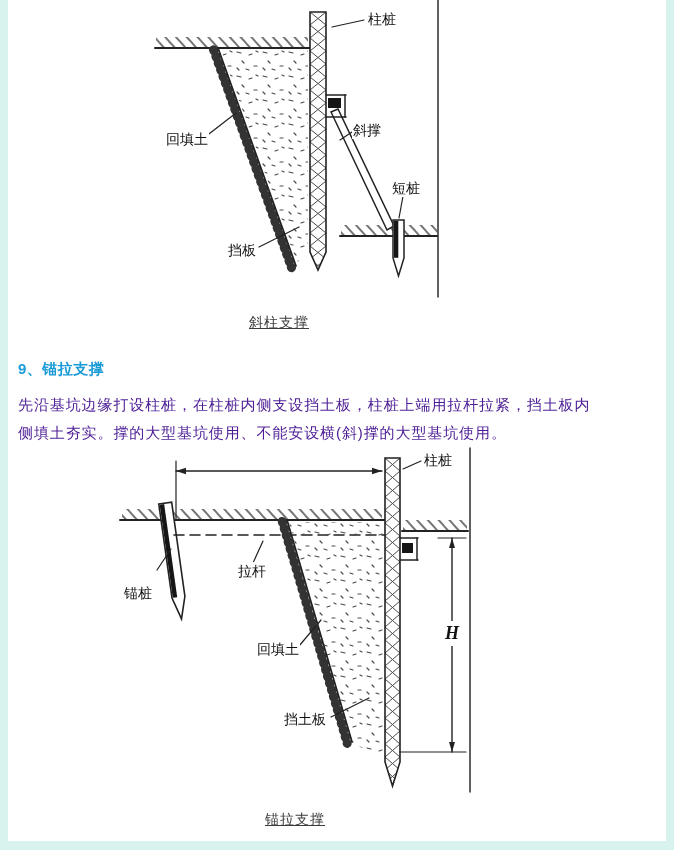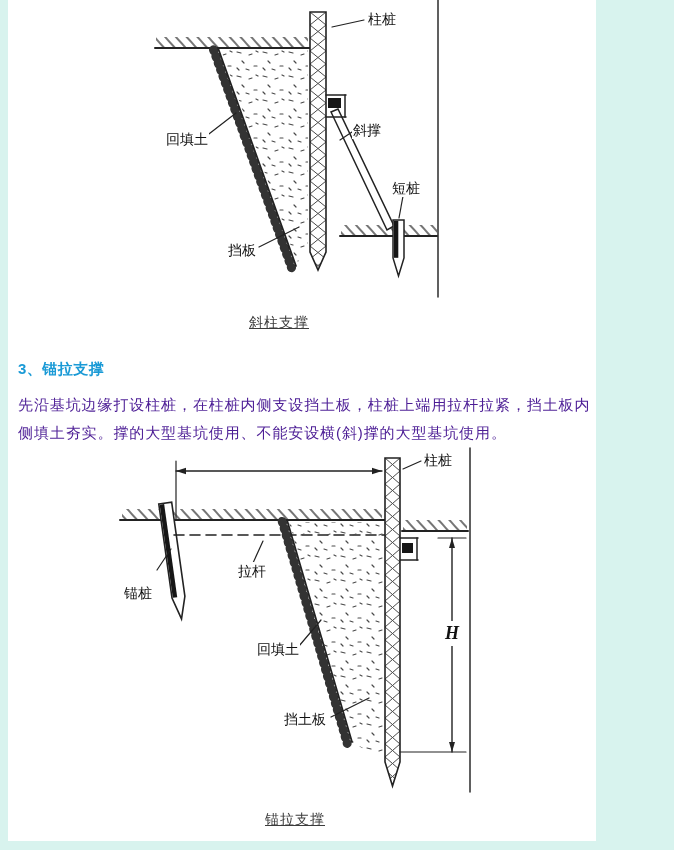--- a/index.html
+++ b/index.html
@@ -1,18 +1,18 @@
 <!DOCTYPE html>
 <html><head>
 <meta charset="utf-8">
 <style>
   * { margin:0; padding:0; box-sizing:border-box; }
   html,body { width:674px; height:850px; }
   body { background:#d8f3ee; font-family:"Liberation Sans", sans-serif; }
-  .page { position:relative; width:596px; height:850px; background:#d8f3ee; overflow:hidden; }
+  .page { position:relative; width:674px; height:850px; background:#d8f3ee; overflow:hidden; }
   .content-bg { position:absolute; left:8px; top:0; width:658px; height:841px; background:#ffffff; }
   .art { position:absolute; left:0; top:0; width:674px; height:850px; }
   .lbl { position:absolute; font-size:14px; line-height:18px; color:#111; background:#fff;
          padding:0 1px; white-space:nowrap; }
   .caption { position:absolute; font-size:14px; color:#3c3c3c; text-align:center; letter-spacing:1px;text-decoration:underline; }
   .heading { position:absolute; left:18px; top:360px; font-size:15px; font-weight:bold;
              color:#1a9ad6; letter-spacing:0.5px; }
   .bodyline { position:absolute; left:18px; font-size:15px; color:#4c1d95;
               letter-spacing:0.9px; white-space:nowrap; }
   .dim-label { position:absolute; left:200px; top:445px; width:150px; text-align:center;
@@ -140,21 +140,21 @@
     </g>
   </svg>
 
   <span class="lbl" style="left:367px; top:10px">柱桩</span>
   <span class="lbl" style="left:165px; top:130px">回填土</span>
   <span class="lbl" style="left:352px; top:121px">斜撑</span>
   <span class="lbl" style="left:391px; top:179px">短桩</span>
   <span class="lbl" style="left:227px; top:241px">挡板</span>
   <div class="caption" style="left:0; top:314px; width:558px">斜柱支撑</div>
 
-  <div class="heading">3、锚拉支撑</div>
+  <div class="heading">9、锚拉支撑</div>
   <div class="bodyline" style="top:396px">先沿基坑边缘打设柱桩，在柱桩内侧支设挡土板，柱桩上端用拉杆拉紧，挡土板内</div>
   <div class="bodyline" style="top:424px">侧填土夯实。撑的大型基坑使用、不能安设横(斜)撑的大型基坑使用。</div>
 
   <span class="lbl" style="left:423px; top:451px">柱桩</span>
   <span class="lbl" style="left:123px; top:584px">锚桩</span>
   <span class="lbl" style="left:237px; top:562px">拉杆</span>
   <span class="lbl" style="left:256px; top:640px">回填土</span>
   <span class="h-label">H</span>
   <span class="lbl" style="left:283px; top:710px">挡土板</span>
   <div class="caption" style="left:0; top:811px; width:590px">锚拉支撑</div>

